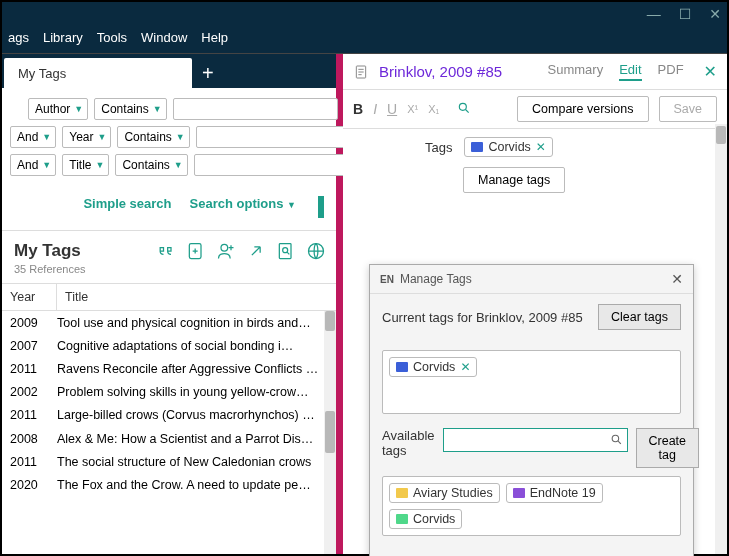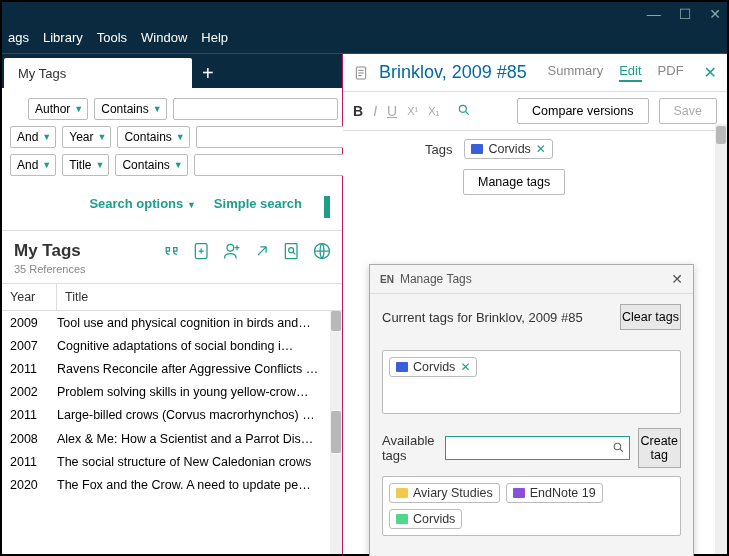--- a/index.html
+++ b/index.html
@@ -3,21 +3,21 @@
 <meta charset="utf-8">
 <style>
 * { box-sizing: border-box; margin: 0; padding: 0; font-family: 'Segoe UI', sans-serif; }
 body { background: #000; padding: 2px; width: 729px; height: 556px; overflow: hidden; }
 .app { background: #0a2a3f; width: 100%; height: 100%; display: flex; flex-direction: column; }
 .titlebar { height: 24px; display: flex; justify-content: flex-end; align-items: center; padding-right: 6px; gap: 18px; color: #8aa; font-size: 14px; }
 .titlebar span { cursor: pointer; }
 .menubar { display: flex; gap: 14px; padding: 4px 6px 8px 6px; color: #fff; font-size: 13px; }
 .menubar > div { cursor: pointer; }
 .workspace { flex: 1; background: #f5f5f5; display: flex; position: relative; border-top: 1px solid #444; }
-.left { width: 341px; background: #fff; display: flex; flex-direction: column; border-right: 1px solid #be185d; }
+.left { width: 341px; background: #fff; display: flex; flex-direction: column; border-right: 7px solid #be185d; }
 .tabs-row { background: #0a2a3f; display: flex; align-items: flex-end; height: 34px; }
 .tab { background: #fff; color: #333; padding: 7px 14px; font-size: 13px; border-radius: 2px 2px 0 0; margin-left: 2px; height: 30px; display: flex; align-items: center; min-width: 188px; }
 .add-tab { color: #fff; font-size: 20px; padding: 0 10px; cursor: pointer; height: 30px; display: flex; align-items: center; }
 .search-area { padding: 10px 8px 4px 8px; }
 .srow { display: flex; gap: 6px; margin-bottom: 6px; }
 .sel { border: 1px solid #bbb; border-radius: 2px; height: 22px; display: flex; align-items: center; padding: 0 4px 0 6px; font-size: 12px; background: #fff; cursor: pointer; justify-content: space-between; }
 .sel .chev { color: #1e9e8a; font-size: 9px; margin-left: 4px; }
 .sel.bool { width: 48px; }
 .sel.field { width: 66px; }
 .sel.op { width: 92px; }
@@ -37,21 +37,21 @@
 .row .y { width: 47px; }
 .row .t { flex: 1; white-space: nowrap; overflow: hidden; text-overflow: ellipsis; padding-right: 4px; }
 .tagdots { display: flex; gap: 0; padding-right: 2px; }
 .tagdot { width: 10px; height: 12px; border-radius: 1px; }
 .scroll-track { position: absolute; right: 0; top: 0; bottom: 0; width: 12px; background: #f0f0f0; }
 .scroll-thumb { position: absolute; right: 1px; width: 10px; background: #b8b8b8; border-radius: 2px; }
 
 .right { flex: 1; background: #fff; display: flex; flex-direction: column; position: relative; }
 .r-head { display: flex; align-items: center; padding: 8px 10px; gap: 10px; border-bottom: 1px solid #ddd; }
 .r-head svg { width: 16px; height: 18px; stroke: #888; fill: none; stroke-width: 1.5; }
-.r-head .title { font-size: 18px; color: #0369a1; flex: 1; }
+.r-head .title { font-size: 15px; color: #6d28d9; flex: 1; }
 .r-tabs { display: flex; gap: 16px; font-size: 13px; }
 .r-tab { color: #888; cursor: pointer; padding-bottom: 2px; }
 .r-tab.active { color: #1e9e8a; border-bottom: 2px solid #1e9e8a; }
 .close-x { color: #1e9e8a; font-size: 16px; cursor: pointer; margin-left: 10px; }
 .r-toolbar { display: flex; align-items: center; padding: 6px 10px; gap: 10px; border-bottom: 1px solid #ddd; font-size: 14px; color: #333; }
 .r-toolbar .b { font-weight: bold; cursor: pointer; }
 .r-toolbar .i { font-style: italic; color: #aaa; cursor: pointer; }
 .r-toolbar .u { text-decoration: underline; color: #aaa; cursor: pointer; }
 .r-toolbar .sup { font-size: 11px; color: #aaa; cursor: pointer; }
 .r-toolbar .srch { margin-left: 8px; }
@@ -64,23 +64,23 @@
 .tagchip .sw { width: 12px; height: 10px; border-radius: 1px; }
 .tagchip .rm { color: #1e9e8a; cursor: pointer; font-size: 12px; }
 .manage-btn-row { padding-left: 108px; margin-top: 10px; }
 
 .dialog { position: absolute; left: 367px; top: 210px; width: 325px; background: #f4f4f4; border: 1px solid #aaa; box-shadow: 0 2px 8px rgba(0,0,0,0.2); display: flex; flex-direction: column; }
 .dialog-head { display: flex; align-items: center; padding: 6px 10px; font-size: 12px; color: #555; border-bottom: 1px solid #ddd; }
 .dialog-head .en { font-weight: bold; font-size: 10px; margin-right: 6px; }
 .dialog-head .x { margin-left: auto; cursor: pointer; font-size: 14px; }
 .dialog-body { padding: 10px 12px; font-size: 13px; color: #333; }
 .cur-row { display: flex; justify-content: space-between; align-items: center; margin-bottom: 20px; }
-.btn2 { border: 1px solid #aaa; background: #e8e8e8; padding: 5px 1px; font-size: 12.5px; cursor: pointer; }
+.btn2 { border: 1px solid #aaa; background: #e8e8e8; padding: 5px 12px; font-size: 12.5px; cursor: pointer; }
 .tagbox { border: 1px solid #bbb; background: #fff; min-height: 64px; padding: 6px; border-radius: 2px; }
-.avail-row { display: flex; align-items: center; gap: 8px; margin: 14px 0 8px 0; }
+.avail-row { display: flex; align-items: flex-start; gap: 8px; margin: 14px 0 8px 0; }
 .avail-row input { flex: 1; border: 1.5px solid #1e9e8a; height: 24px; padding: 0 22px 0 6px; font-size: 12px; }
 .avail-row .srch-wrap { position: relative; flex: 1; display: flex; }
 .avail-row .mag { position: absolute; right: 5px; top: 5px; }
 .avail-row .mag svg { width: 13px; height: 13px; stroke: #666; fill: none; stroke-width: 2; }
 .avail-tags { border: 1px solid #bbb; background: #fff; padding: 6px; display: flex; gap: 6px; flex-wrap: wrap; border-radius: 2px; }
 .dialog-foot { display: flex; justify-content: flex-end; gap: 14px; padding: 12px; }
 .dialog-foot .btn2.ok { border: 1.5px solid #2670c5; background: #eef4fb; padding: 5px 22px; }
 .right .scroll-track { top: 70px; }
 </style>
 </head>
@@ -145,22 +145,22 @@
               <span class="chev">▼</span>
             </div>
           <div class="sel op">
               <span>Contains</span>
               <span class="chev">▼</span>
             </div>
           <input class="txt" style="">
         </div>
       </div>
       <div class="search-links">
+        <span>Simple search</span>
         <span><span>Search options</span> <span class="chev" style="color:#1e9e8a;font-size:9px">▼</span></span>
-        <span>Simple search</span>
         <div class="accent"></div>
       </div>
 
       <div class="lib-head">
         <div>
           <h2>My Tags</h2>
           <div class="sub">35 References</div>
         </div>
         <div class="toolbar">
           <svg viewBox="0 0 24 24">

